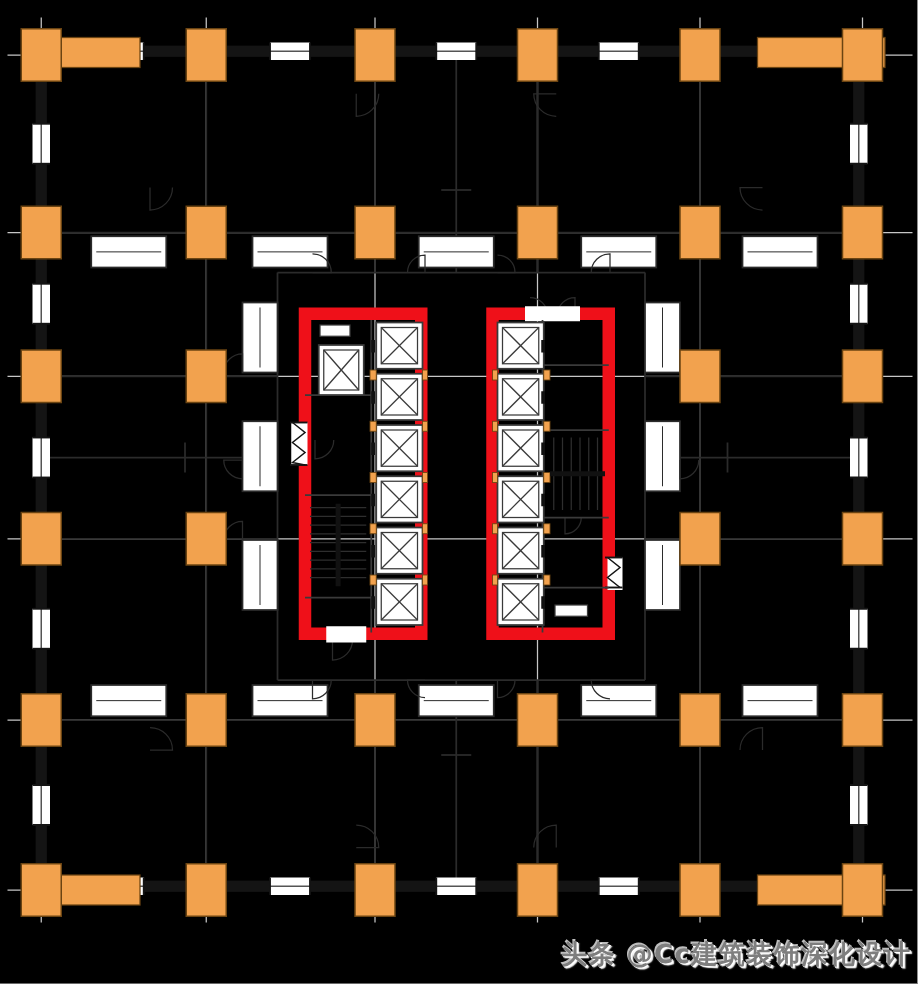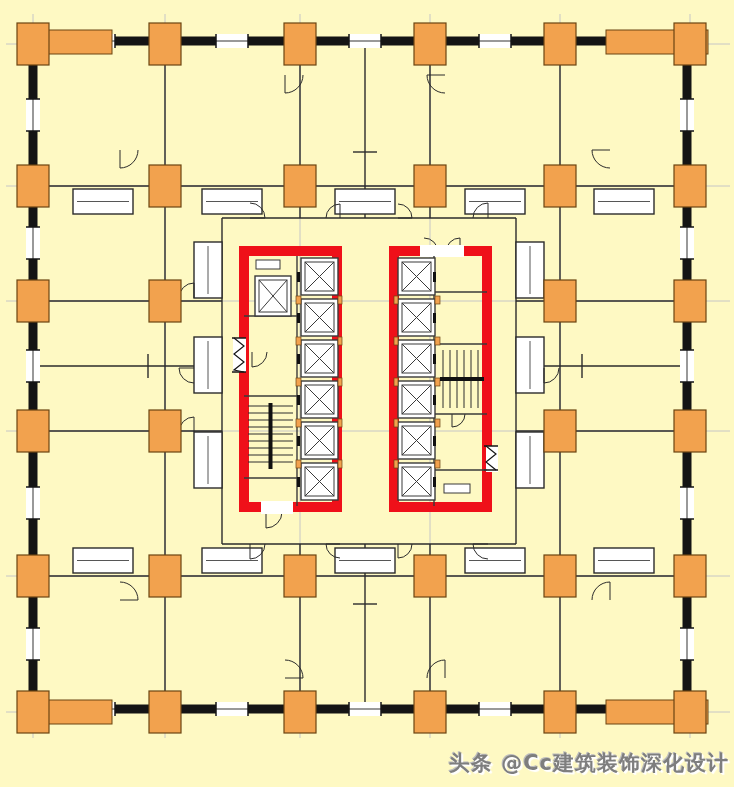--- a/index.html
+++ b/index.html
@@ -1,16 +1,16 @@
 <!DOCTYPE html>
 <html><head>
 <meta charset="utf-8">
 <style>
   html,body{margin:0;padding:0;background:#fff;}
-  .page{position:relative;width:734px;height:787px;background:#fef9c3;overflow:hidden;
+  .page{position:relative;width:734px;height:787px;background:#000000;overflow:hidden;
         font-family:"DejaVu Sans","Liberation Sans",sans-serif;}
   #plan{position:absolute;left:0;top:0;}
   .watermark{position:absolute;right:5px;bottom:10px;
              font-family:"DejaVu Sans","Liberation Sans",sans-serif;
              font-size:21px;font-weight:bold;letter-spacing:1px;
              color:#7e7e7e;
              text-shadow:1px 1px 0 #ffffff,2px 2px 1px #ffffff,-1px -1px 0 #bdbdbd;
              user-select:none;}
 </style>
 </head>

